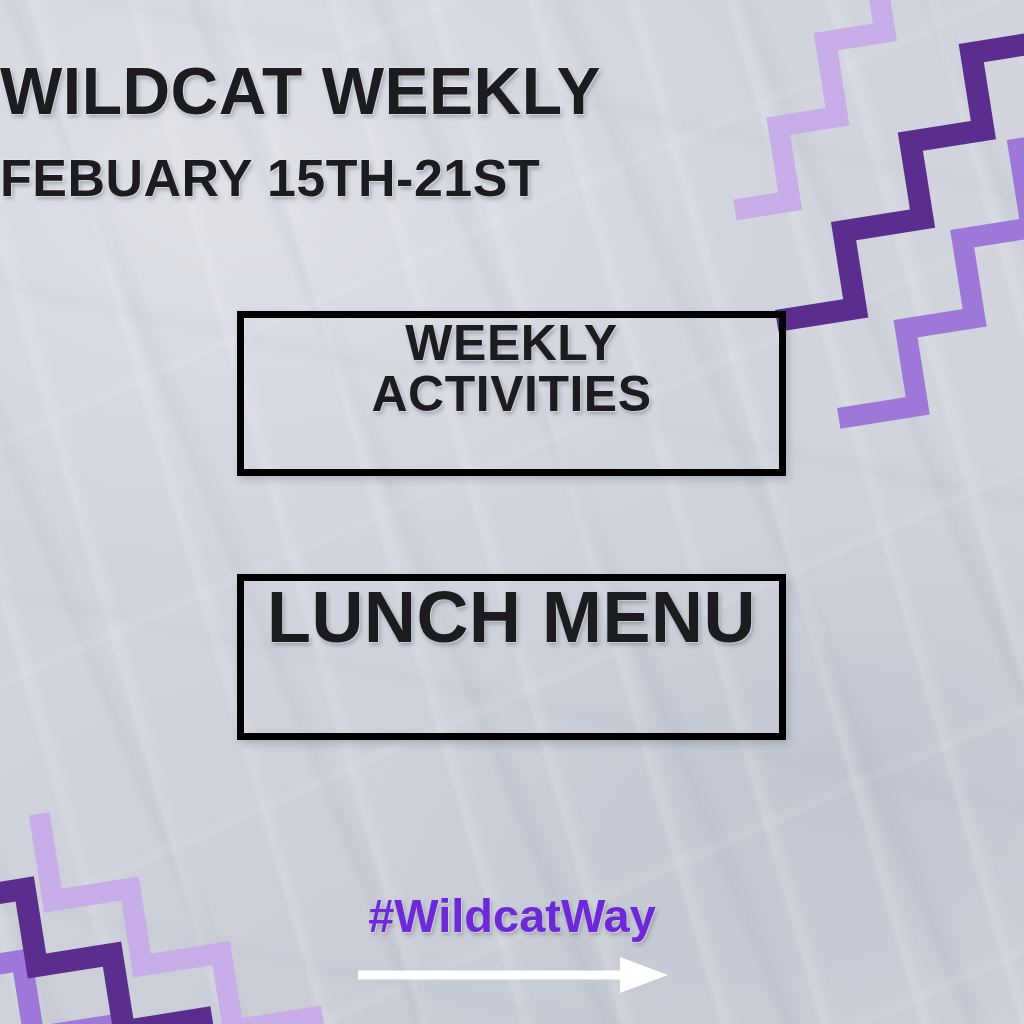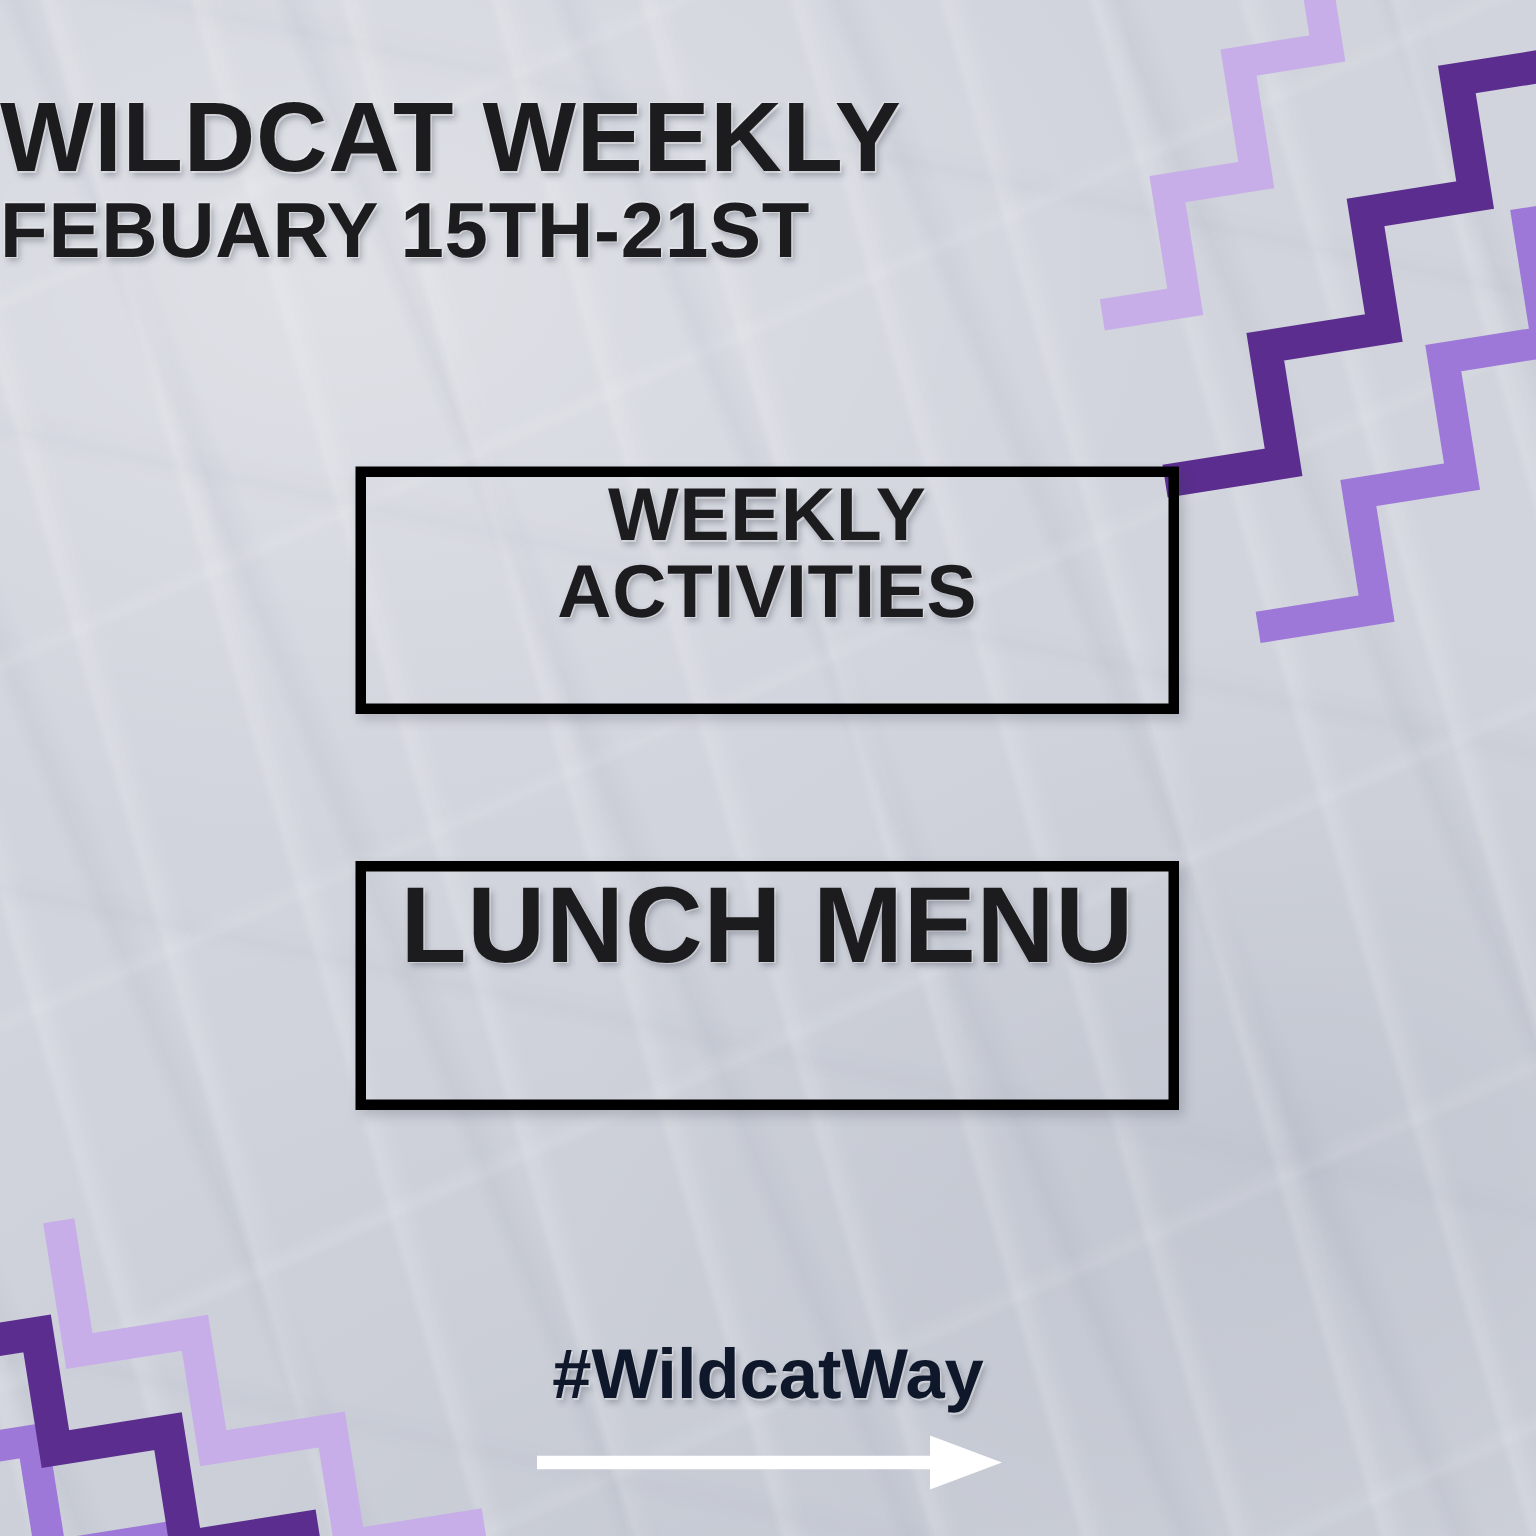--- a/index.html
+++ b/index.html
@@ -88,21 +88,21 @@
     font-size: 66px;
     font-weight: 700;
     letter-spacing: 0.5px;
     color: #1c1c1e;
     line-height: 1.0;
     transform: scaleX(1.0);
     text-shadow: 1px 1px 0 rgba(255,255,255,.45), -1px -1px 0 rgba(255,255,255,.30), 2px 3px 4px rgba(60,66,80,.35);
     white-space: nowrap;
   }
   .subtitle {
-    margin-top: 4px;
+    margin-top: 28px;
     font-size: 52px;
     font-weight: 700;
     letter-spacing: 0.5px;
     color: #1c1c1e;
     line-height: 1.0;
     text-shadow: 1px 1px 0 rgba(255,255,255,.45), -1px -1px 0 rgba(255,255,255,.30), 2px 3px 4px rgba(60,66,80,.35);
     white-space: nowrap;
   }
 
   
@@ -134,21 +134,21 @@
   .btn-lunch .btn-label { font-size: 72px; }
 
   
   .hashtag {
     position: absolute;
     left: 0; right: 0;
     top: 888px;
     text-align: center;
     font-size: 47px;
     font-weight: 700;
-    color: #0f172a;
+    color: #6d28d9;
     letter-spacing: 0px;
     text-shadow: 1px 1px 0 rgba(255,255,255,.42), 2px 3px 4px rgba(60,66,80,.32);
   }
 
   
   .arrow {
     position: absolute;
     left: 358px;
     top: 955px;
     width: 310px;

